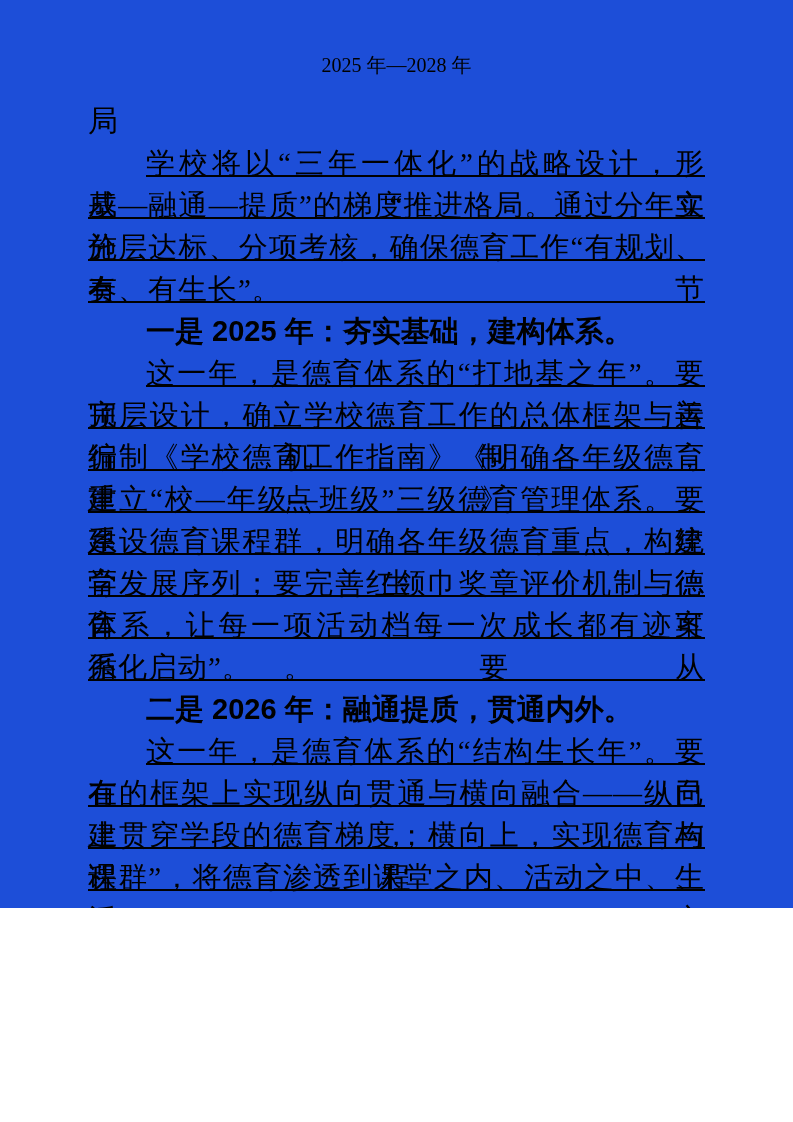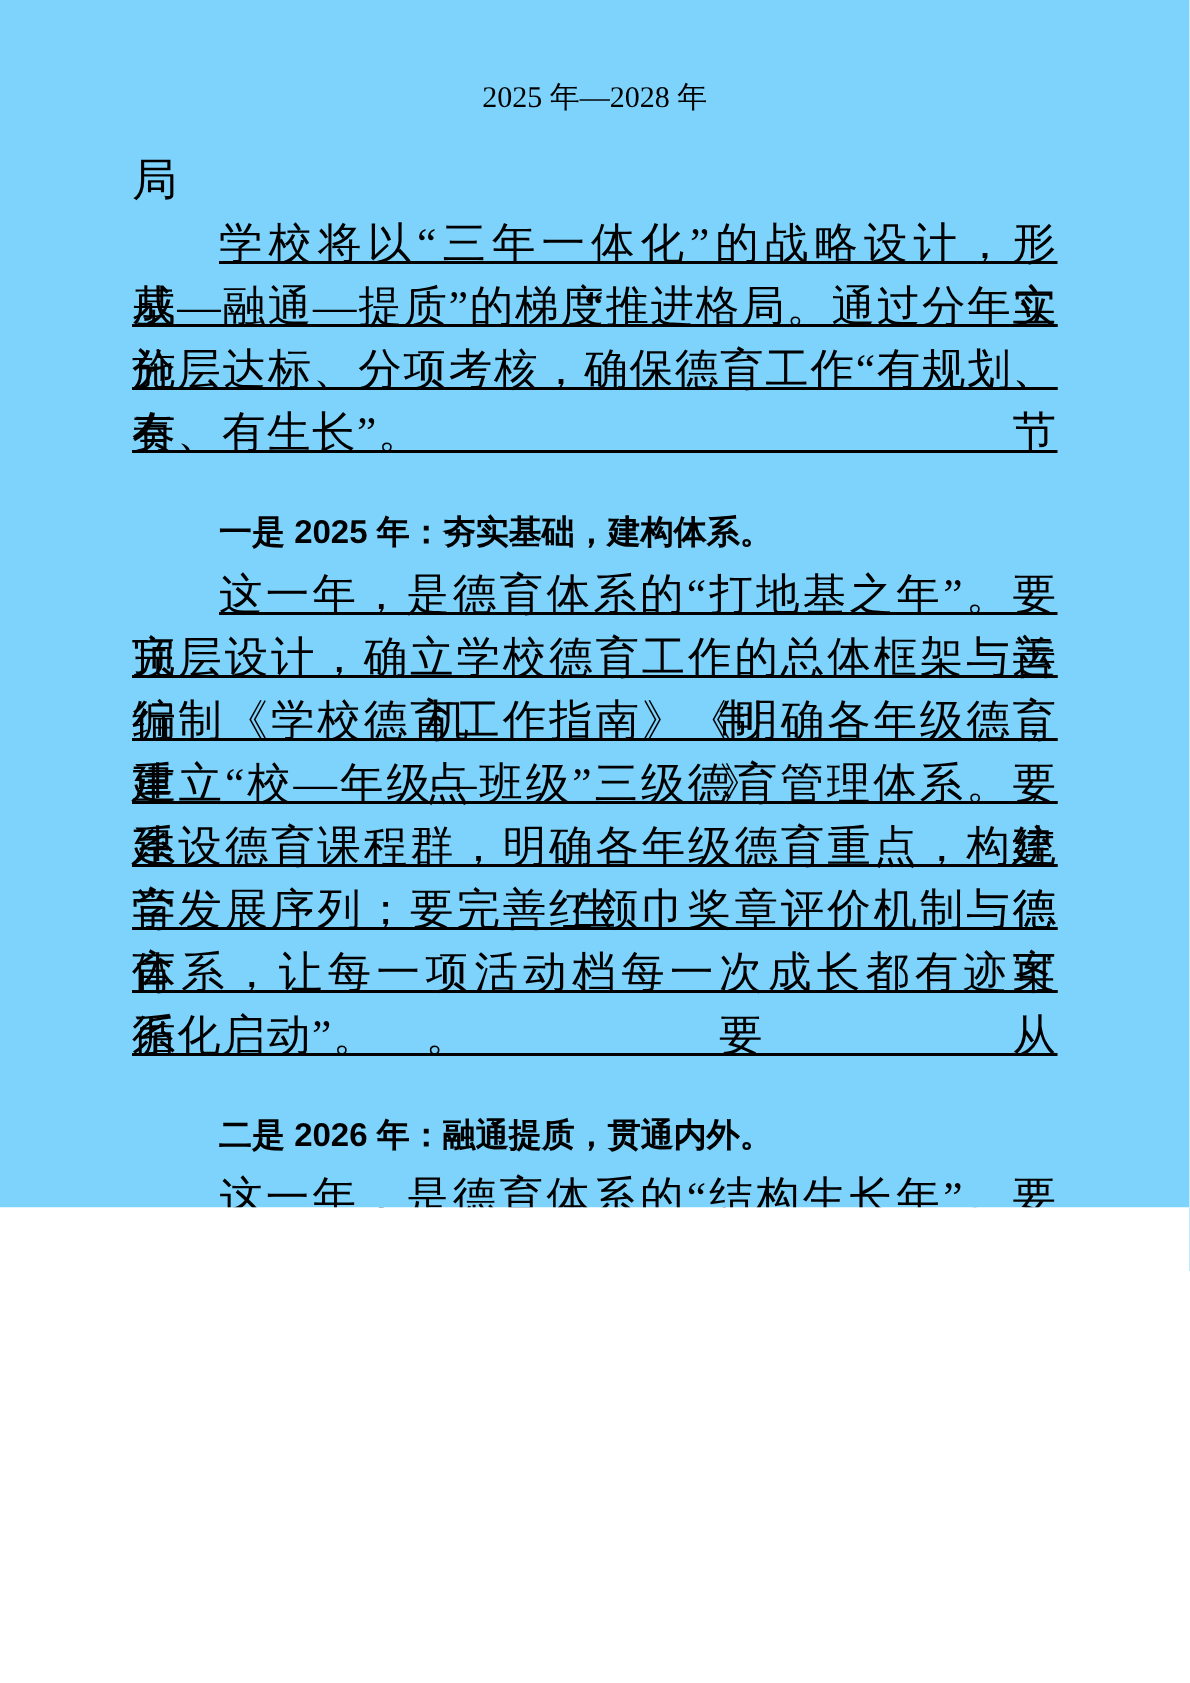--- a/index.html
+++ b/index.html
@@ -3,22 +3,22 @@
 <meta charset="utf-8">
 <style>
   html, body {
     margin: 0;
     padding: 0;
     background: #ffffff;
   }
   .page {
     position: relative;
     width: 793px;
-    height: 805px;
-    background: #7dd3fc;
+    height: 908px;
+    background: #1d4ed8;
     color: #000000;
     overflow: hidden;
     font-family: "Liberation Serif", serif;
   }
   .doc-header {
     position: absolute;
     top: 52px;
     left: 0;
     width: 100%;
     text-align: center;
@@ -51,22 +51,21 @@
   .indent {
     text-indent: 58px;
   }
   .h2 {
     font-size: 30px;
     font-family: "Liberation Serif", serif;
   }
   .h3 {
     font-family: "Liberation Sans", sans-serif;
     font-weight: 700;
-    font-size: 22px;
-    margin-top: 24px;
+    font-size: 29px;
   }
   .body-line {
     font-family: "Liberation Serif", serif;
     letter-spacing: 1px;
     text-decoration: underline;
   }
   .doc-footer {
     position: absolute;
     top: 1040px;
     left: 0;

